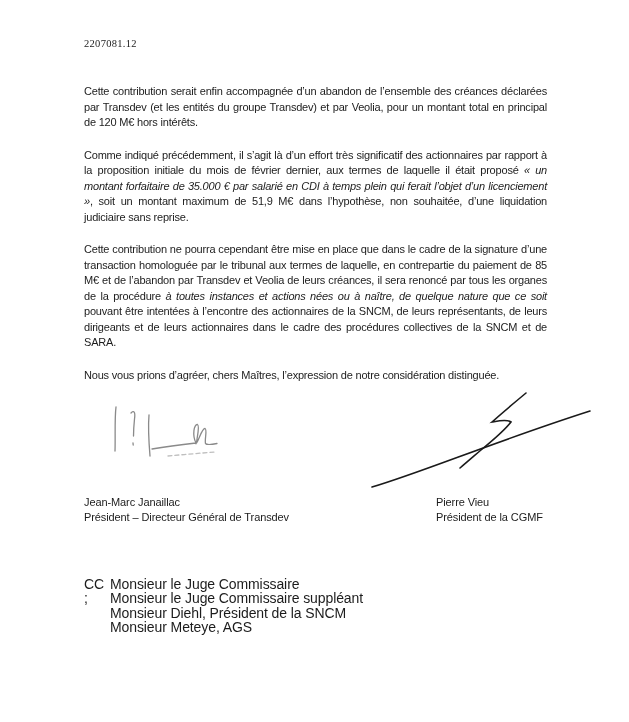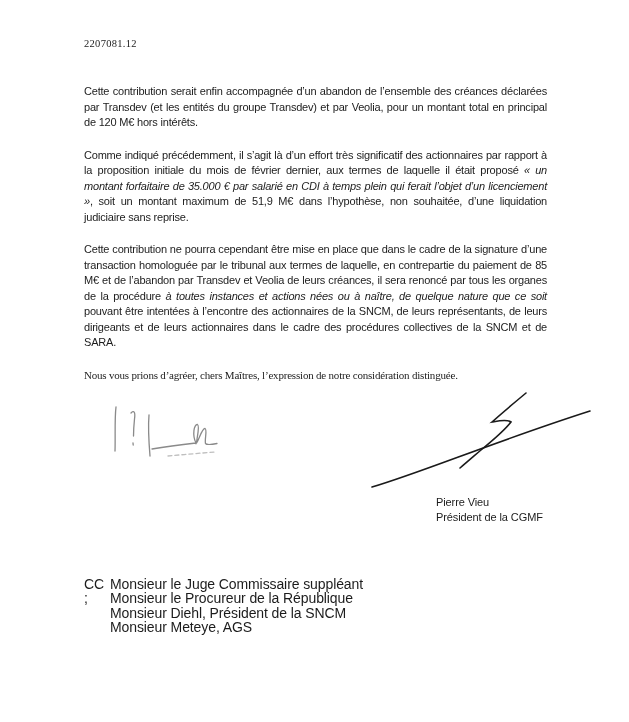--- a/index.html
+++ b/index.html
@@ -20,21 +20,21 @@
     font-family: Liberation Serif, serif;
   }
   .para {
     font-size: 11px;
     line-height: 15.5px;
     letter-spacing: -0.2px;
     text-align: justify;
     margin: 0 17px 17px 0;
   }
   .para .italic { font-style: italic; }
-  .closing { text-align: left; margin-bottom: 0; font-family: Liberation Serif, serif; }
+  .closing { text-align: left; margin-bottom: 0; }
   .sig-row { position: relative; height: 100px; margin-top: 12px; }
   .sig-left  { position: absolute; left: 22px; top: 6px; }
   .sig-right { position: absolute; left: 282px; top: -6px; }
   .names-row { position: relative; height: 34px; font-size: 11px; line-height: 15px; letter-spacing: -0.1px; }
   .name-block { position: absolute; top: 0; left: 0; white-space: nowrap; }
   .name-block.right { left: 352px; }
   .cc-block {
     margin-top: 48px;
     display: flex;
     font-size: 14px;
@@ -73,30 +73,34 @@
       </svg>
       <svg class="sig-right" width="230" height="105" viewBox="0 0 230 105" fill="none">
         <g stroke="#1a1a1a" stroke-width="1.6" stroke-linecap="round" fill="none">
           <path d="M6,98 C54,84 130,52 224,22"></path>
           <path d="M160,4 C148,14 136,24 126,33 C132,32 141,30 145,33 C138,42 126,52 115,61 C108,67 100,74 94,79"></path>
         </g>
       </svg>
     </div>
 
     <div class="names-row">
+      <div class="name-block">
+        <div>Jean-Marc Janaillac</div>
+        <div>Président – Directeur Général de Transdev</div>
+      </div>
       <div class="name-block right">
         <div>Pierre Vieu</div>
         <div>Président de la CGMF</div>
       </div>
     </div>
 
     <div class="cc-block">
       <div class="cc-label">CC ;</div>
       <div class="cc-list">
+          <div class="cc-item">Monsieur le Juge Commissaire</div>
           <div class="cc-item">Monsieur le Juge Commissaire suppléant</div>
-          <div class="cc-item">Monsieur le Procureur de la République</div>
           <div class="cc-item">Monsieur Diehl, Président de la SNCM</div>
           <div class="cc-item">Monsieur Meteye, AGS</div>
         </div>
     </div>
 
   </div>
 </div>
 
 </body></html>

